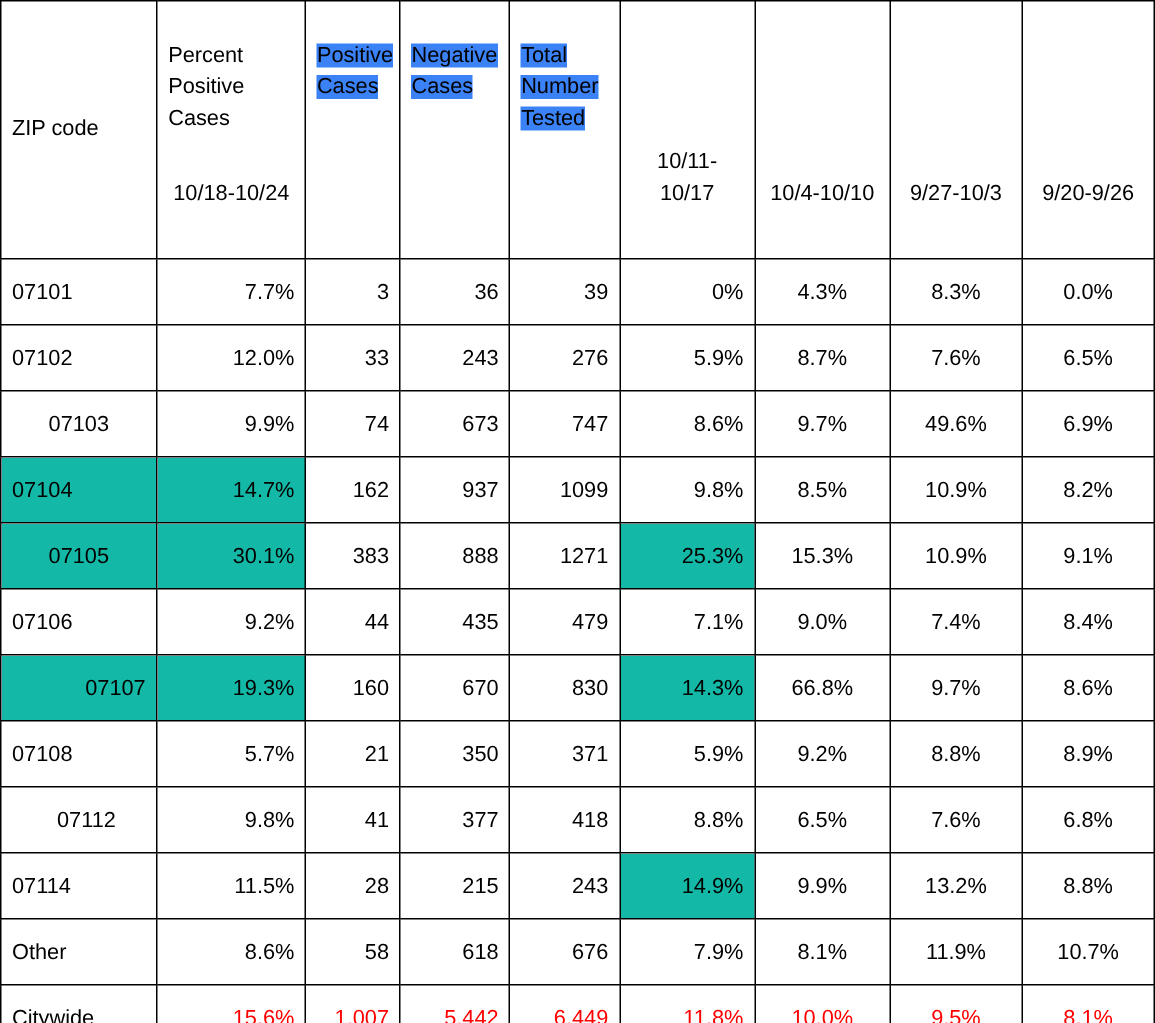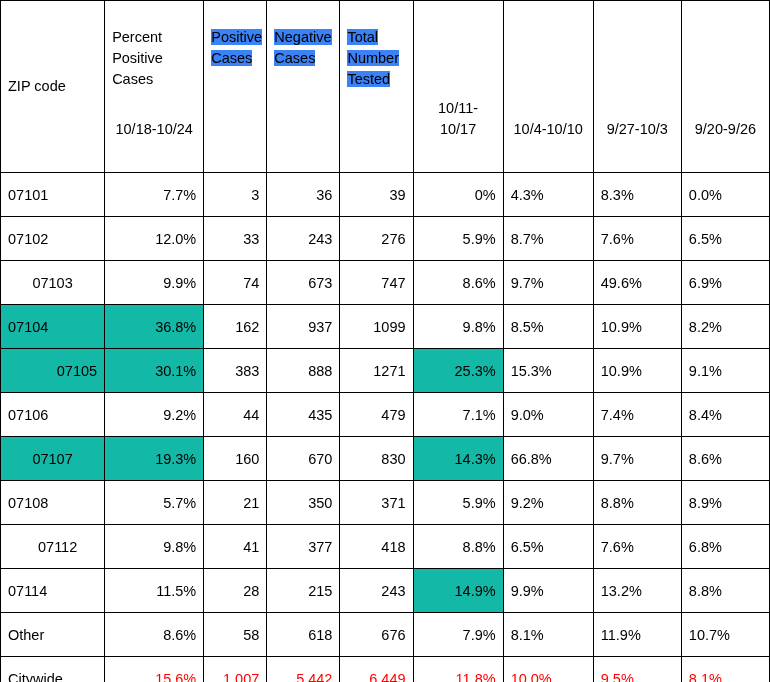--- a/index.html
+++ b/index.html
@@ -84,21 +84,21 @@
   }
   td.zip {
     text-align: left;
     font-weight: normal;
   }
   td.num {
     text-align: right;
     font-weight: bold;
   }
   td.num-plain {
-    text-align: left;
+    text-align: center;
     font-weight: normal;
   }
   td.yellow {
     background: #14b8a6;
   }
   td.red {
     color: #ff0000;
   }
   tr.total-row td {
     height: 43px;
@@ -177,31 +177,31 @@
           <td class="num">74</td>
           <td class="num">673</td>
           <td class="num">747</td>
           <td class="num">8.6%</td>
           <td class="num-plain">9.7%</td>
           <td class="num-plain">49.6%</td>
           <td class="num-plain">6.9%</td>
         </tr>
         <tr class="data-row">
           <td class="zip yellow num" style="text-align: left;">07104</td>
-          <td class="num yellow">36.8%</td>
+          <td class="num yellow">14.7%</td>
           <td class="num">162</td>
           <td class="num">937</td>
           <td class="num">1099</td>
           <td class="num">9.8%</td>
           <td class="num-plain">8.5%</td>
           <td class="num-plain">10.9%</td>
           <td class="num-plain">8.2%</td>
         </tr>
         <tr class="data-row">
-          <td class="zip yellow num" style="text-align: right;">07105</td>
+          <td class="zip yellow num" style="text-align: center;">07105</td>
           <td class="num yellow">30.1%</td>
           <td class="num">383</td>
           <td class="num">888</td>
           <td class="num">1271</td>
           <td class="num yellow">25.3%</td>
           <td class="num-plain">15.3%</td>
           <td class="num-plain">10.9%</td>
           <td class="num-plain">9.1%</td>
         </tr>
         <tr class="data-row">
@@ -209,21 +209,21 @@
           <td class="num">9.2%</td>
           <td class="num">44</td>
           <td class="num">435</td>
           <td class="num">479</td>
           <td class="num">7.1%</td>
           <td class="num-plain">9.0%</td>
           <td class="num-plain">7.4%</td>
           <td class="num-plain">8.4%</td>
         </tr>
         <tr class="data-row">
-          <td class="zip yellow num" style="text-align: center;">07107</td>
+          <td class="zip yellow num" style="text-align: right;">07107</td>
           <td class="num yellow">19.3%</td>
           <td class="num">160</td>
           <td class="num">670</td>
           <td class="num">830</td>
           <td class="num yellow">14.3%</td>
           <td class="num-plain">66.8%</td>
           <td class="num-plain">9.7%</td>
           <td class="num-plain">8.6%</td>
         </tr>
         <tr class="data-row">

